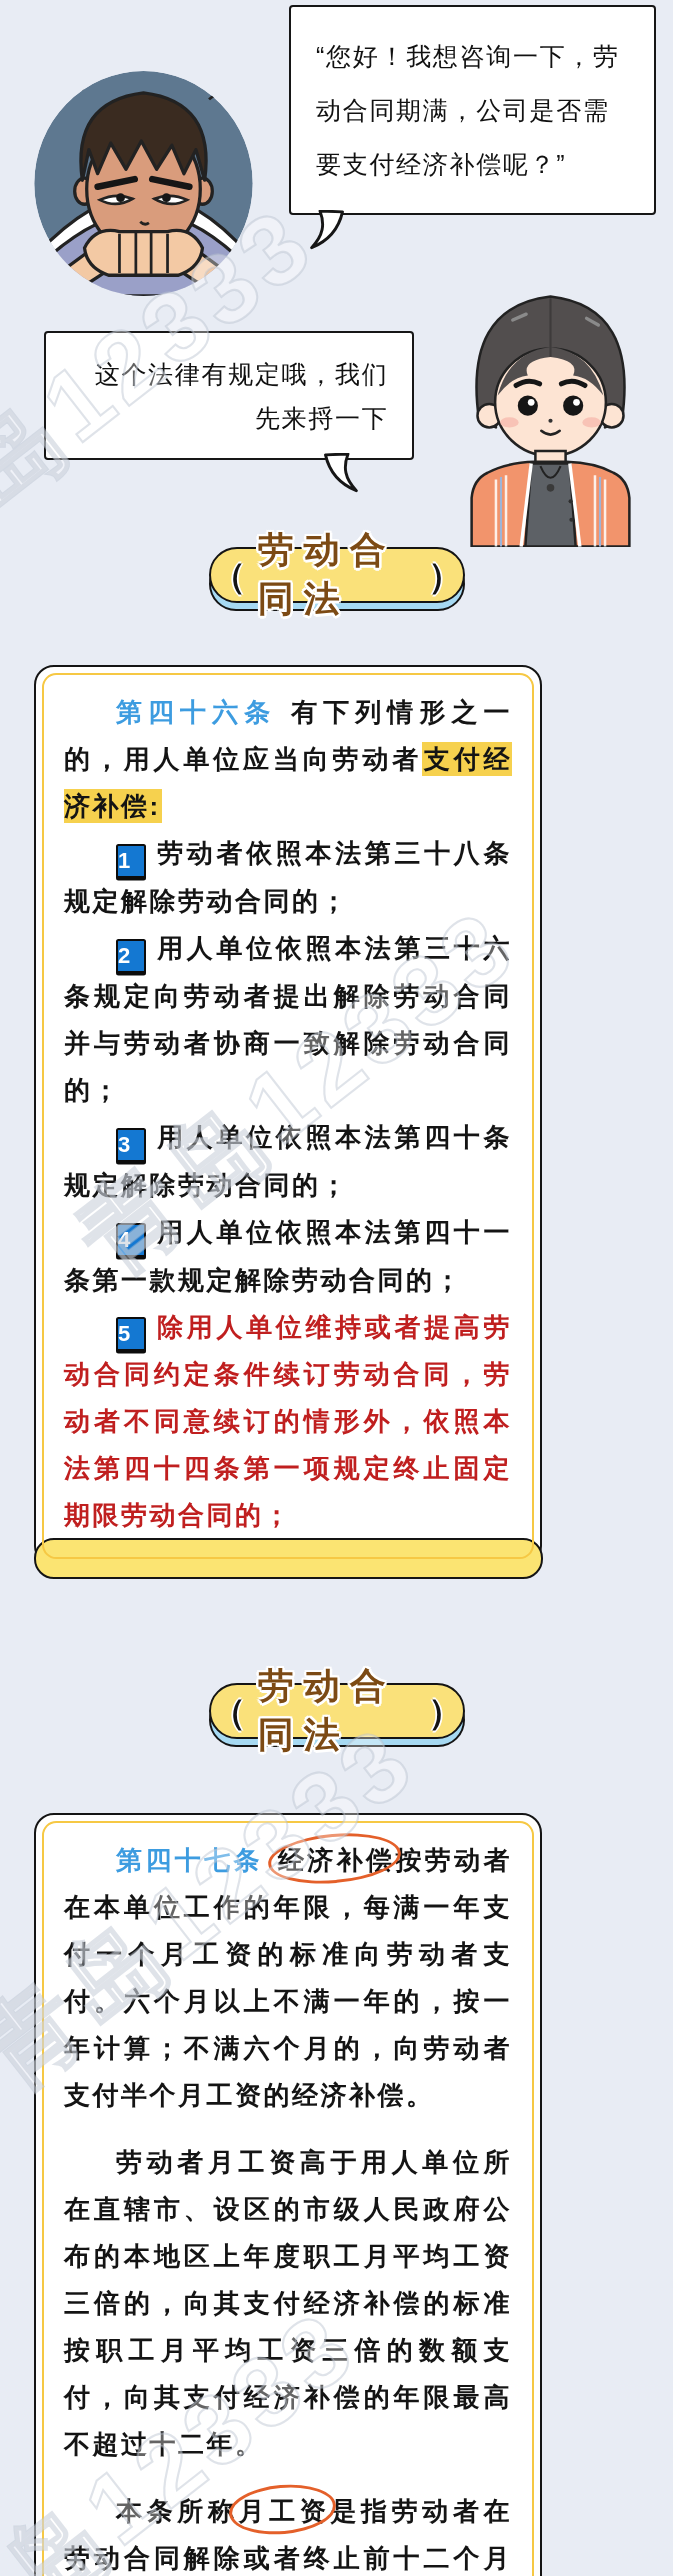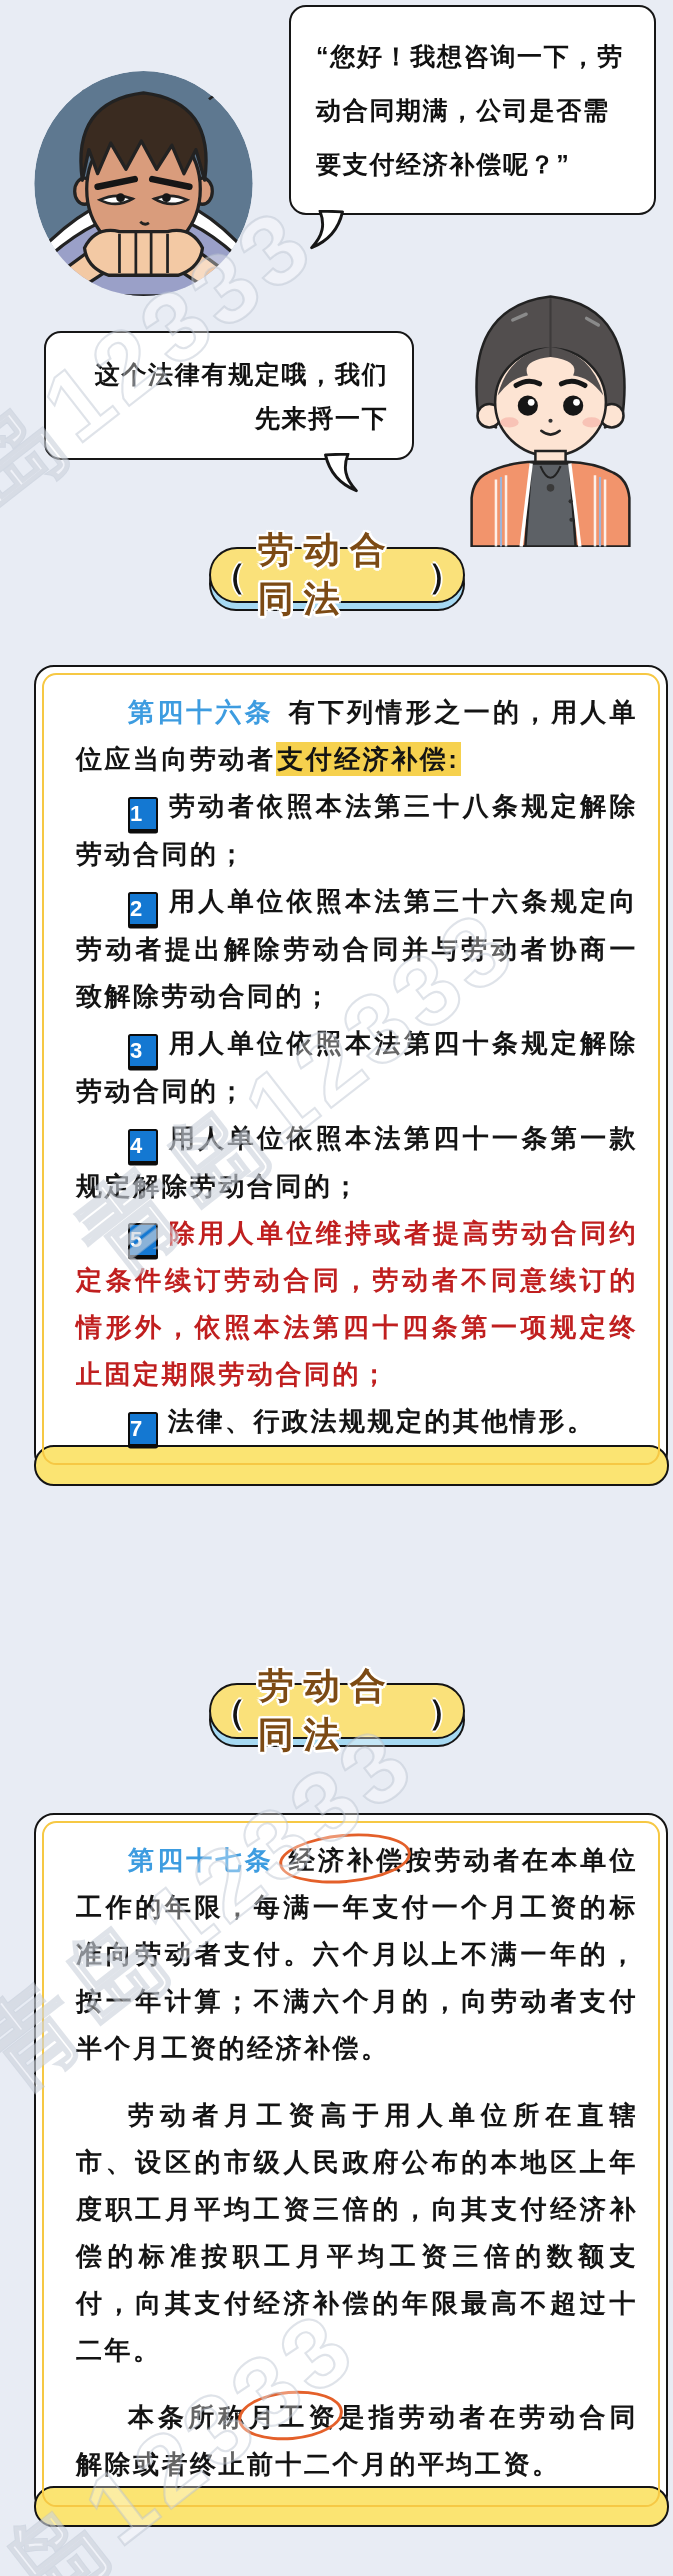--- a/index.html
+++ b/index.html
@@ -12,22 +12,22 @@
   .wm{
     position:absolute;z-index:6;white-space:nowrap;pointer-events:none;
     font-size:99px;font-weight:bold;letter-spacing:6.7px;
     transform:rotate(-38deg);
     color:rgba(255,255,255,0.34);
     -webkit-text-stroke:2.1px rgba(184,192,206,0.45);
   }
   
   .bubble{
     position:absolute;z-index:3;background:#fff;border:2.9px solid #161616;
-    border-radius:17px;box-sizing:border-box;
-    font-weight:bold;font-size:25px;letter-spacing:1.7px;
+    border-radius:4px;box-sizing:border-box;
+    font-weight:normal;font-size:25px;letter-spacing:1.7px;
   }
   .bubble .tail{position:absolute;}
   #question-bubble{left:289px;top:5px;width:367px;padding:22px 25px;line-height:54px;}
   #answer-bubble{left:44px;top:331px;width:370px;padding:18.5px 23.6px;line-height:44px;text-align:right;}
   
   #asker-avatar{position:absolute;left:34px;top:71px;width:219px;height:225px;z-index:1;}
   #answerer-avatar{position:absolute;left:454px;top:276px;width:193px;height:271px;z-index:1;}
   
   .law-badge{position:absolute;left:209px;width:256px;height:56px;z-index:2;}
   #badge-1{top:547px;}
@@ -45,23 +45,23 @@
     font-size:35px;font-weight:bold;color:#141414;line-height:1;
     text-shadow:-1.7px 0 0 #fff,1.7px 0 0 #fff,0 -1.7px 0 #fff,0 1.7px 0 #fff;
   }
   .law-badge .label{
     margin:0 1.7px 0 11.8px;font-size:36px;font-weight:bold;letter-spacing:10px;color:#7c4a14;
     text-shadow:-1.7px -1.7px 0 #fff,1.7px -1.7px 0 #fff,-1.7px 1.7px 0 #fff,1.7px 1.7px 0 #fff,
                  0 -2.5px 0 #fff,0 2.5px 0 #fff,-2.5px 0 0 #fff,2.5px 0 0 #fff;
   }
   
   .law-card{
-    position:absolute;left:34px;width:634px;box-sizing:border-box;z-index:2;
+    position:absolute;left:34px;width:508px;box-sizing:border-box;z-index:2;
     background:#fff;border:2.5px solid #141414;border-radius:20px;
-    padding:22px 28px 25px 40px;
+    padding:22px 28px 25px 28px;
   }
   #card-46{top:665px;}
   #card-47{top:1789px;margin-top:24px;}
   .law-card .gold-frame{
     content:"";position:absolute;inset:5.9px;border:2.5px solid #f6c844;
     border-radius:14.3px;pointer-events:none;
   }
   .law-card .shadow3d{
     position:absolute;left:-2.5px;right:-2.5px;bottom:-14.3px;height:37px;
     background:#fbe472;border:2.5px solid #141414;border-radius:20px;z-index:-1;
@@ -198,23 +198,20 @@
     </p>
     <p class="item">
       <span class="chip">3</span><span class="item-text">用人单位依照本法第四十条规定解除劳动合同的；</span>
     </p>
     <p class="item">
       <span class="chip">4</span><span class="item-text">用人单位依照本法第四十一条第一款规定解除劳动合同的；</span>
     </p>
     <p class="item item-red">
       <span class="chip">5</span><span class="item-text">除用人单位维持或者提高劳动合同约定条件续订劳动合同，劳动者不同意续订的情形外，依照本法第四十四条第一项规定终止固定期限劳动合同的；</span>
     </p>
-    <p class="item">
-      <span class="chip">7</span><span class="item-text">法律、行政法规规定的其他情形。</span>
-    </p>
   </div>
 
   <div class="law-badge" id="badge-2">
     <div class="underlay"></div>
     <div class="pill">
       <span class="arc">（</span>
       <span class="label">劳动合同法</span>
       <span class="arc">）</span>
     </div>
   </div>

